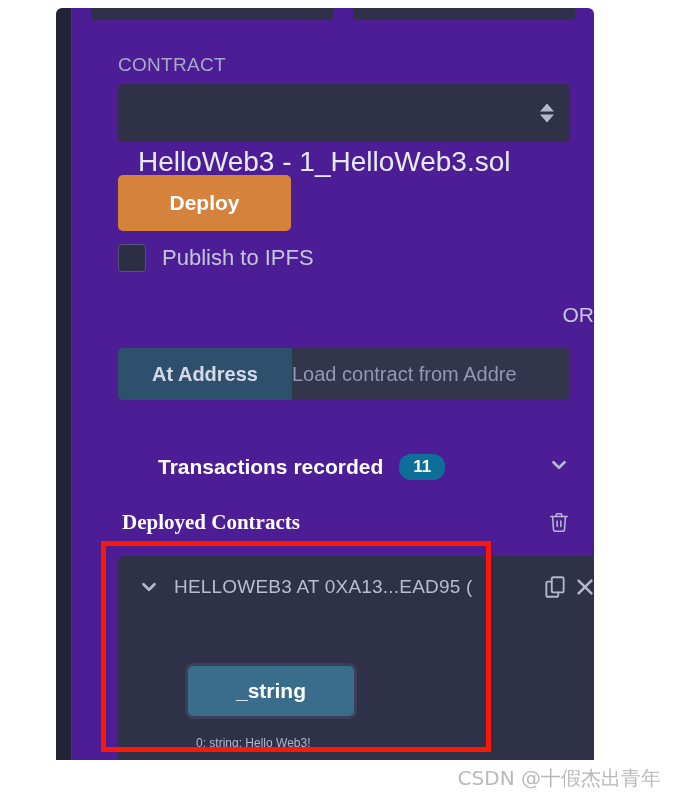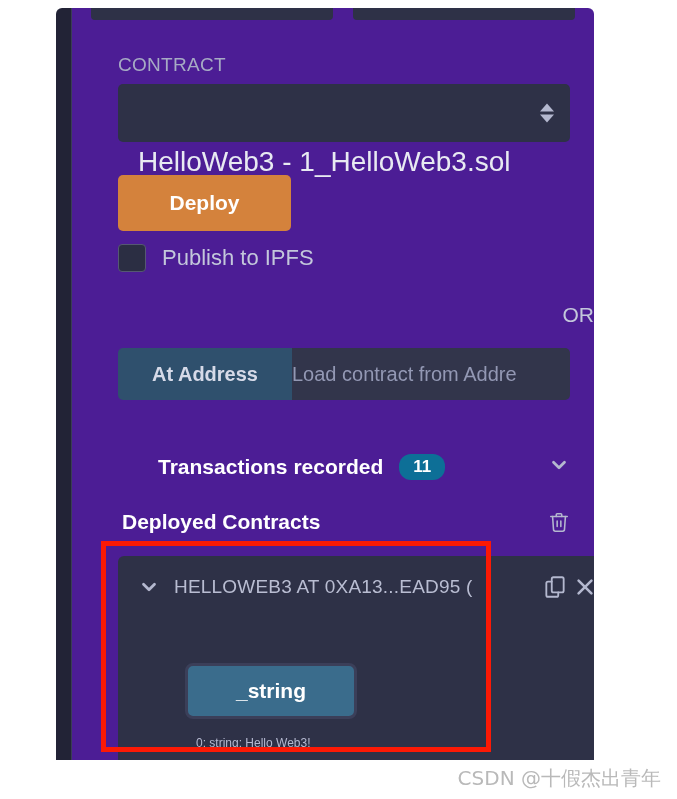--- a/index.html
+++ b/index.html
@@ -214,20 +214,21 @@
     color: #b4b8cf;
   }
 
   
   #deployed-header {
     position: absolute;
     left: 50px; top: 499px;
     width: 448px; height: 30px;
     display: flex;
     align-items: center;
+    font-family: Liberation Serif, serif;
   }
   #deployed-title {
     font-size: 21px;
     font-weight: bold;
     color: #ffffff;
   }
   #deployed-clear-all {
     margin-left: auto;
     color: #b4b8cf;
     cursor: pointer;

